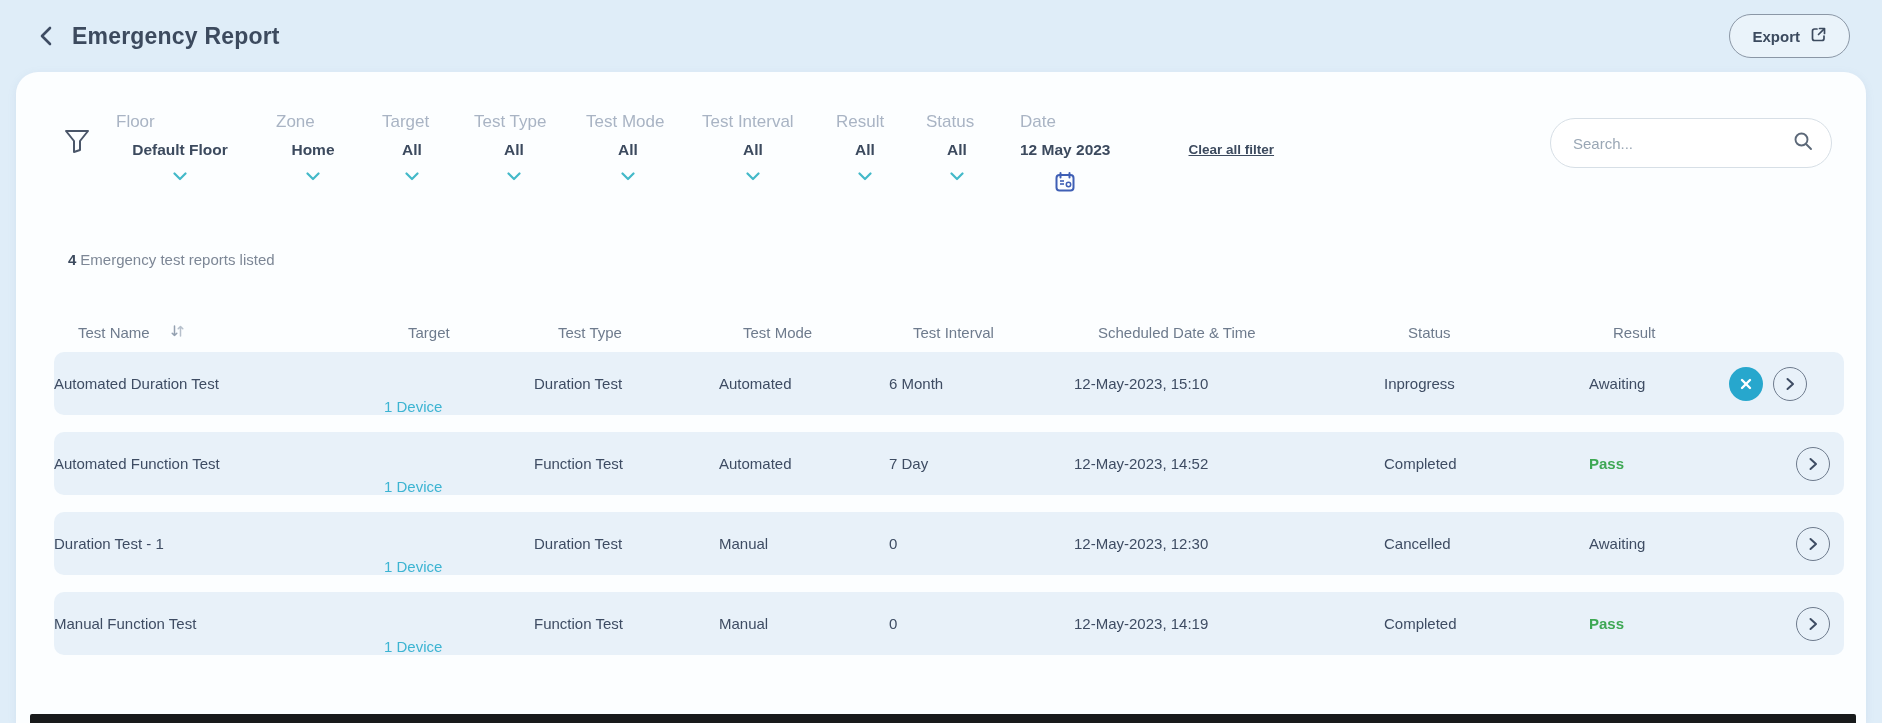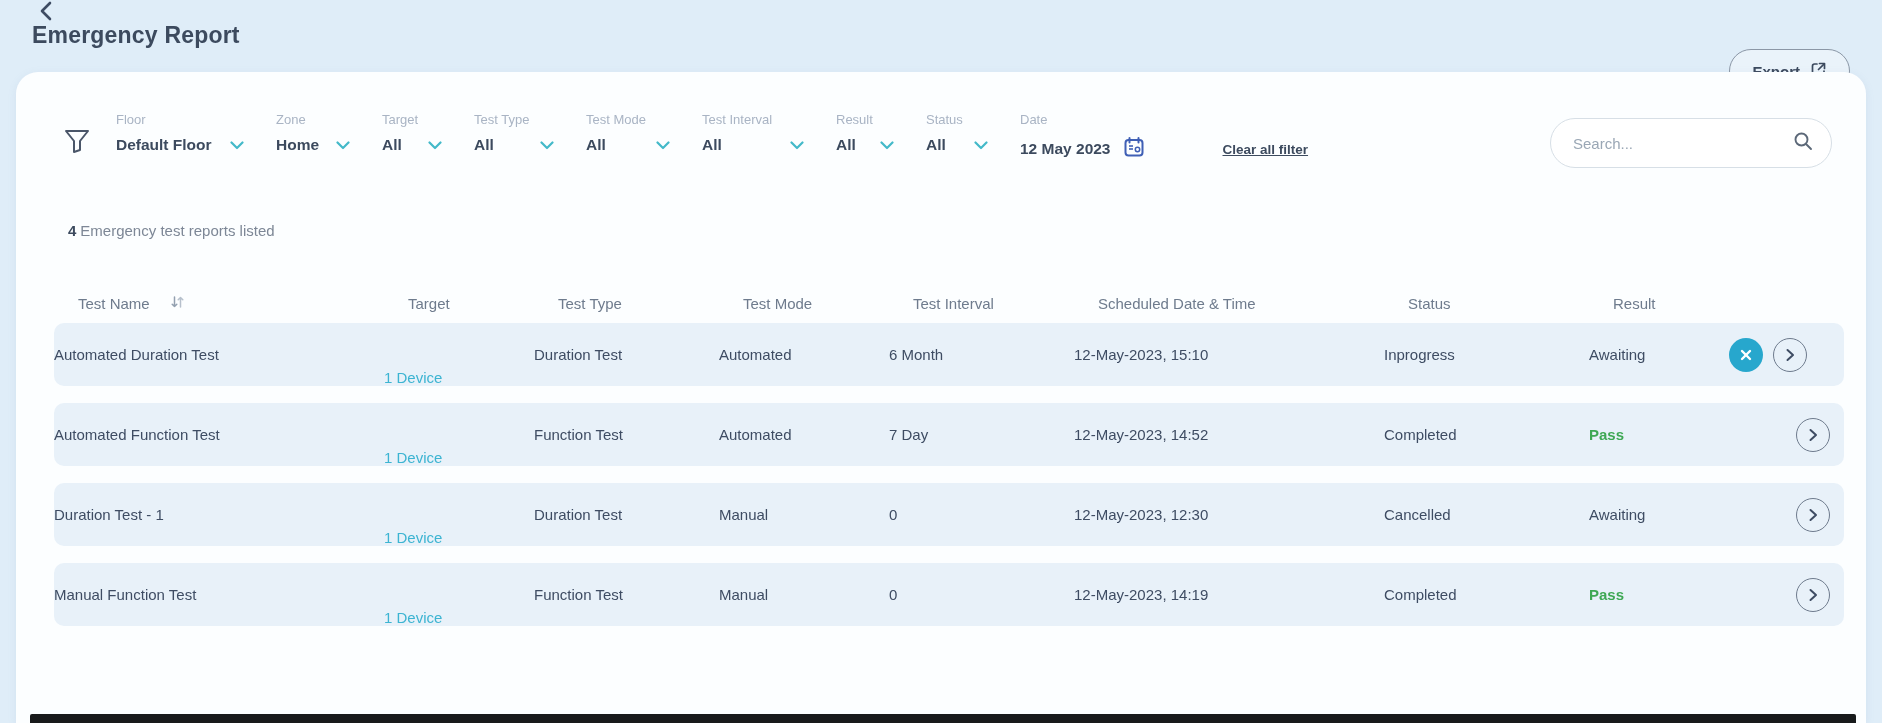--- a/index.html
+++ b/index.html
@@ -6,21 +6,21 @@
   html,body { width:1882px; height:723px; overflow:hidden; }
   body {
     font-family:"Liberation Sans", sans-serif;
     background:#dfedf8;
     color:#3e4c63;
     position:relative;
   }
 
   
   .topbar {
-    height:72px; display:flex; padding:0 32px;flex-direction:column;
+    height:72px; display:flex; align-items:center; padding:0 32px;
   }
   .back-btn {
     width:28px; height:28px; display:flex; align-items:center; justify-content:center;
     cursor:pointer; margin-right:12px; color:#3e4c63;
   }
   .page-title { font-size:23px; font-weight:700; letter-spacing:.2px; color:#3c4a5e; }
   .export-btn {
     margin-left:auto; display:flex; align-items:center; gap:10px;
     border:1.6px solid #8b97a6; border-radius:22px; padding:11px 22px;
     background:rgba(255,255,255,.35); font-size:15px; font-weight:700; color:#3c4a5e;
@@ -33,24 +33,25 @@
     background:#fcfeff; border-radius:22px 22px 0 0;
     box-shadow:0 2px 8px rgba(120,150,180,.12);
   }
 
   
   .filter-bar {
     display:flex; align-items:flex-start; margin:40px 34px 0 46px;
   }
   .funnel-wrap { margin-top:14px; margin-right:24px; color:#4a5669; }
   .filter-group { margin-right:32px; }
-  .filter-label { font-size:13px; color:#a9b4c4; margin-bottom:9px; white-space:nowrap; }
+  .filter-label { font-size:17px; color:#a9b4c4; margin-bottom:9px; white-space:nowrap; }
   .filter-value-row {
     display:flex; justify-content:space-between; align-items:center; gap:8px;
     cursor:pointer;
+    flex-direction:column;
   }
   .filter-value { font-size:15.5px; font-weight:700; color:#3c4a5e; white-space:nowrap; }
   .chev { flex:0 0 auto; display:block; }
   .fg-floor   { min-width:128px; }
   .fg-zone    { min-width:74px; }
   .fg-target  { min-width:60px; }
   .fg-testtype{ min-width:80px; }
   .fg-testmode{ min-width:84px; }
   .fg-interval{ min-width:102px; }
   .fg-result  { min-width:58px; }

